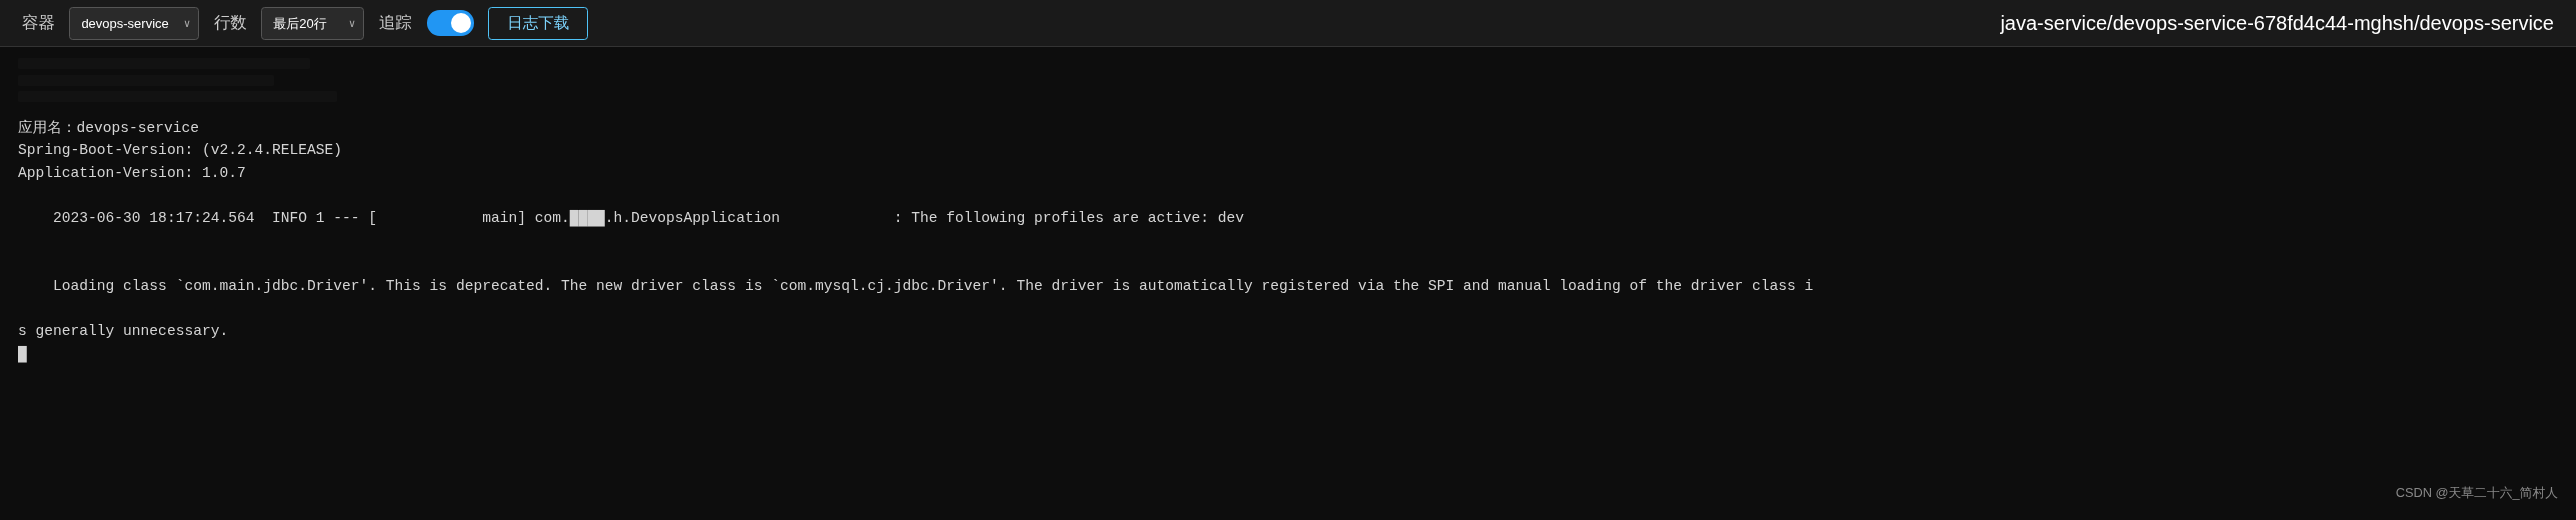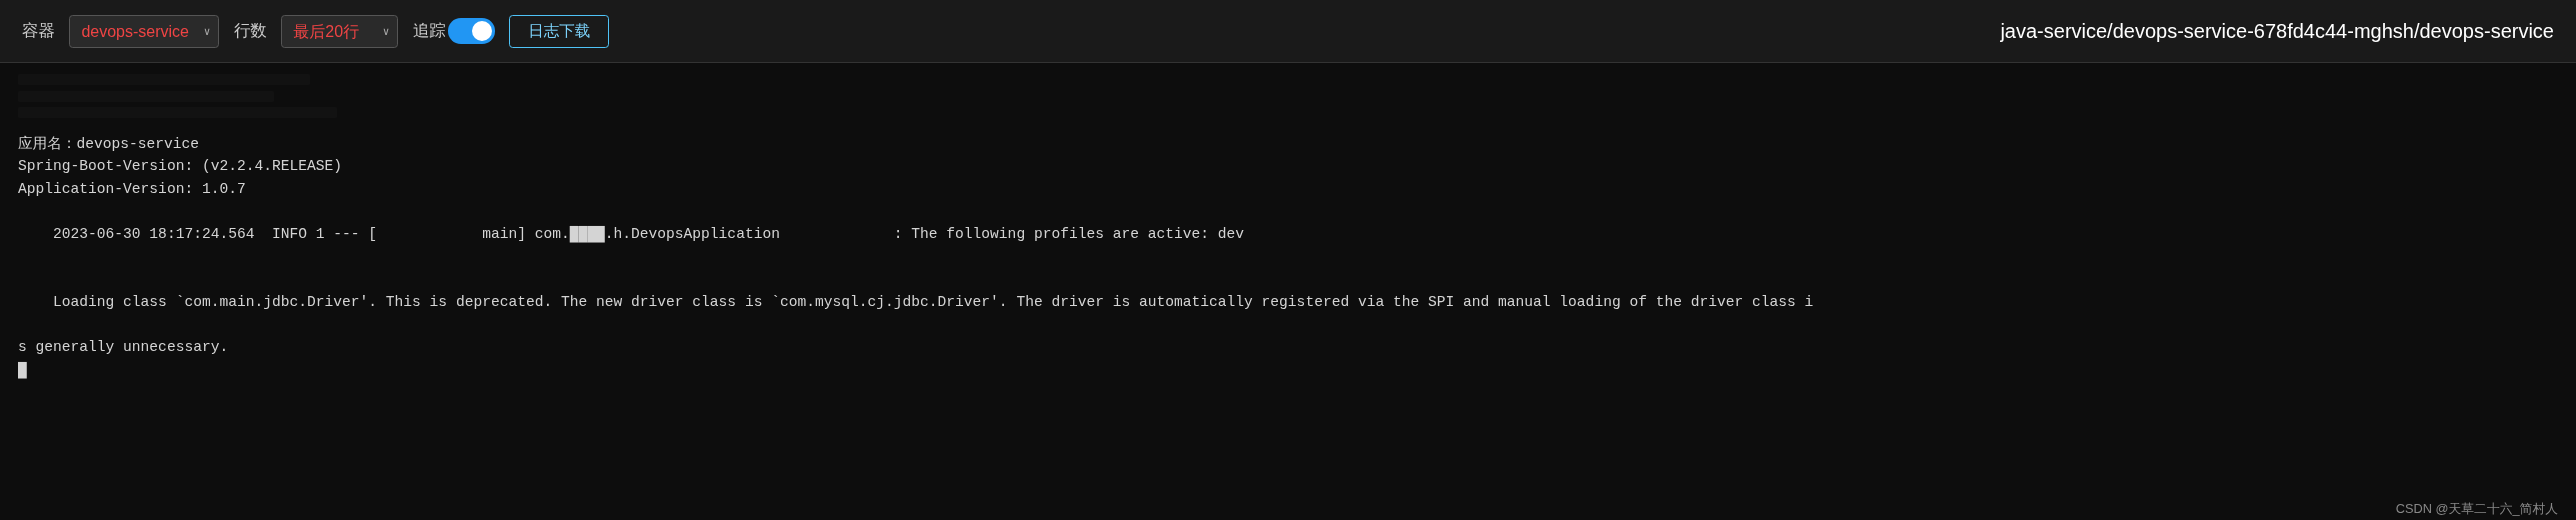--- a/index.html
+++ b/index.html
@@ -7,41 +7,41 @@
       width: 2576px;
       height: 520px;
       background: #0d0d0d;
       font-family: 'Courier New', monospace;
       overflow: hidden;
     }
 
     
     .toolbar {
       background: #1a1a1a;
-      height: 63px;
+      height: 47px;
       display: flex;
       align-items: center;
       padding: 0 22px;
       gap: 14.6px;
       border-bottom: 0.9px solid #333;
     }
 
     .toolbar-label {
       color: #ccc;
       font-family: Arial, sans-serif;
       font-size: 16.4px;
     }
 
     .toolbar-select {
       background: #2a2a2a;
       border: 0.9px solid #555;
       border-radius: 3.7px;
-      color: #ef4444;
-      font-family: Arial, sans-serif;
-      font-size: 16px;
+      color: #ffffff;
+      font-family: Arial, sans-serif;
+      font-size: 13px;
       padding: 3.7px 29px 3.7px 11px;
       height: 33px;
       appearance: none;
       cursor: pointer;
       position: relative;
     }
 
     .select-wrapper {
       position: relative;
       display: inline-flex;
@@ -54,21 +54,21 @@
       right: 9px;
       color: #aaa;
       font-size: 11px;
       pointer-events: none;
     }
 
     
     .toggle-wrapper {
       display: flex;
       align-items: center;
-      gap: 2px;
+      gap: 15px;
     }
 
     .toggle-label {
       color: #ccc;
       font-family: Arial, sans-serif;
       font-size: 16.4px;
     }
 
     .toggle {
       width: 47px;

